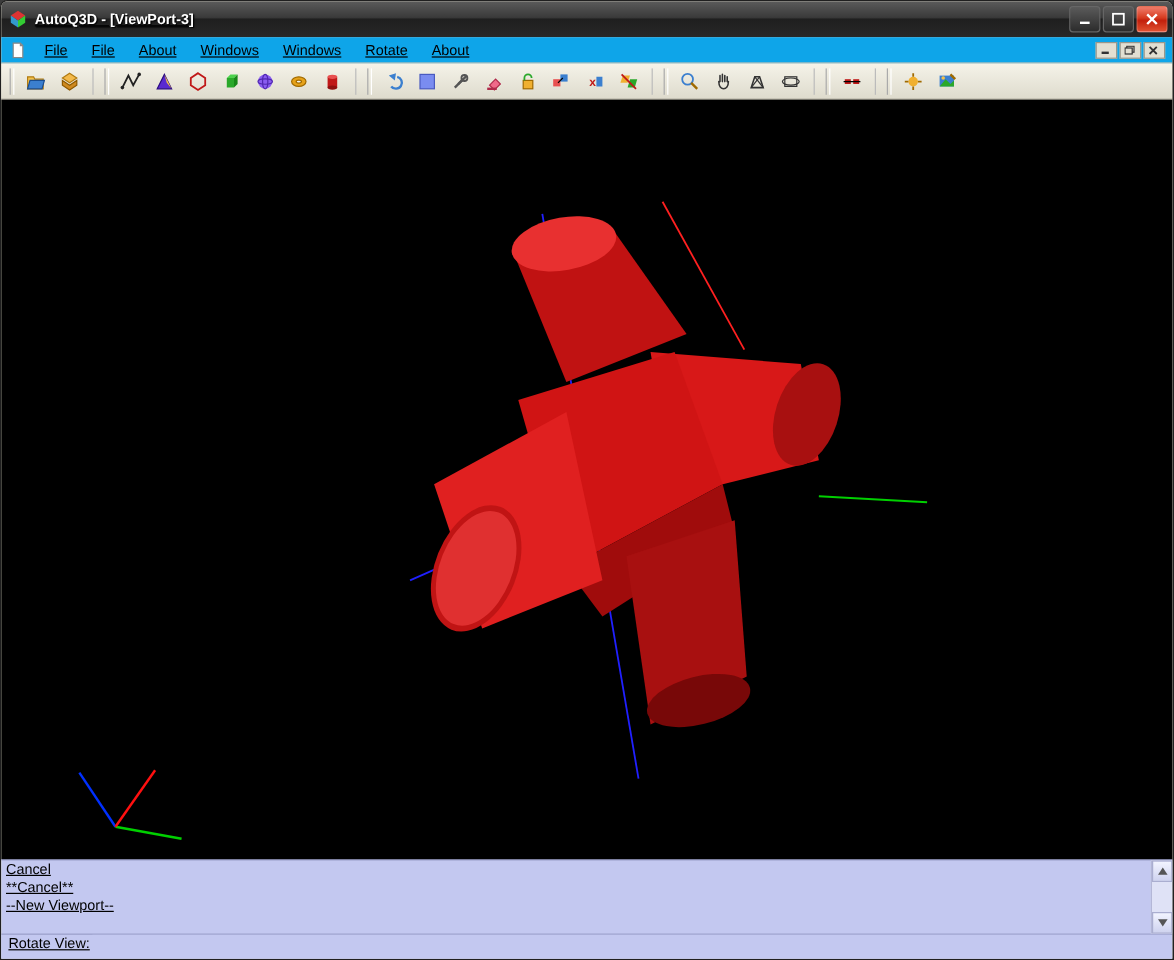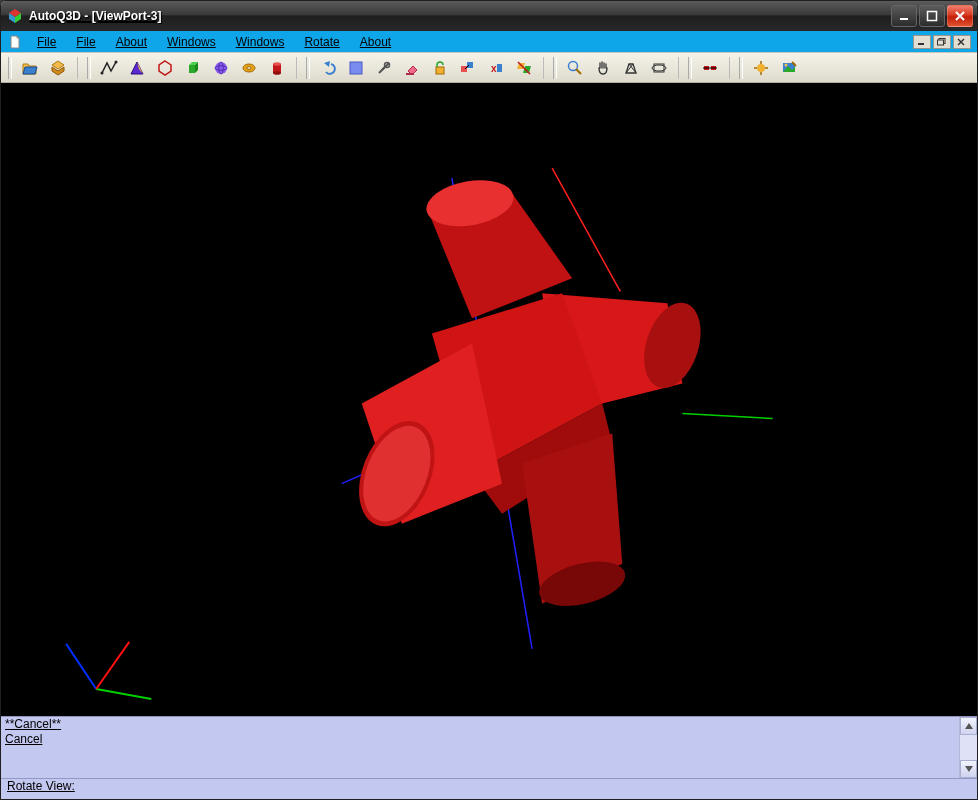--- a/index.html
+++ b/index.html
@@ -469,22 +469,23 @@
         <polygon points="360,320 470,260 500,400 400,440" fill="#e02020"></polygon>
         <ellipse cx="395" cy="390" rx="34" ry="55" fill="#c01414" transform="rotate(22 395 390)"></ellipse>
         <ellipse cx="395" cy="390" rx="30" ry="50" fill="#e03030" transform="rotate(22 395 390)"></ellipse>
       </g>
     </svg>
   </div>
 
   <div class="command-panel">
     <div class="command-log">
       <div class="log-lines">
+        <div>  Cancel</div>
         <div>**Cancel**</div>
-        <div>  Cancel</div>
+        <div>--New Viewport--</div>
       </div>
       <div class="scroll-col">
         <div class="scroll-btn">
           <svg width="10" height="10">
               <polygon points="5,2 9,8 1,8" fill="#555"></polygon>
             </svg>
         </div>
         <div class="scroll-btn">
           <svg width="10" height="10">
               <polygon points="1,2 9,2 5,8" fill="#555"></polygon>

